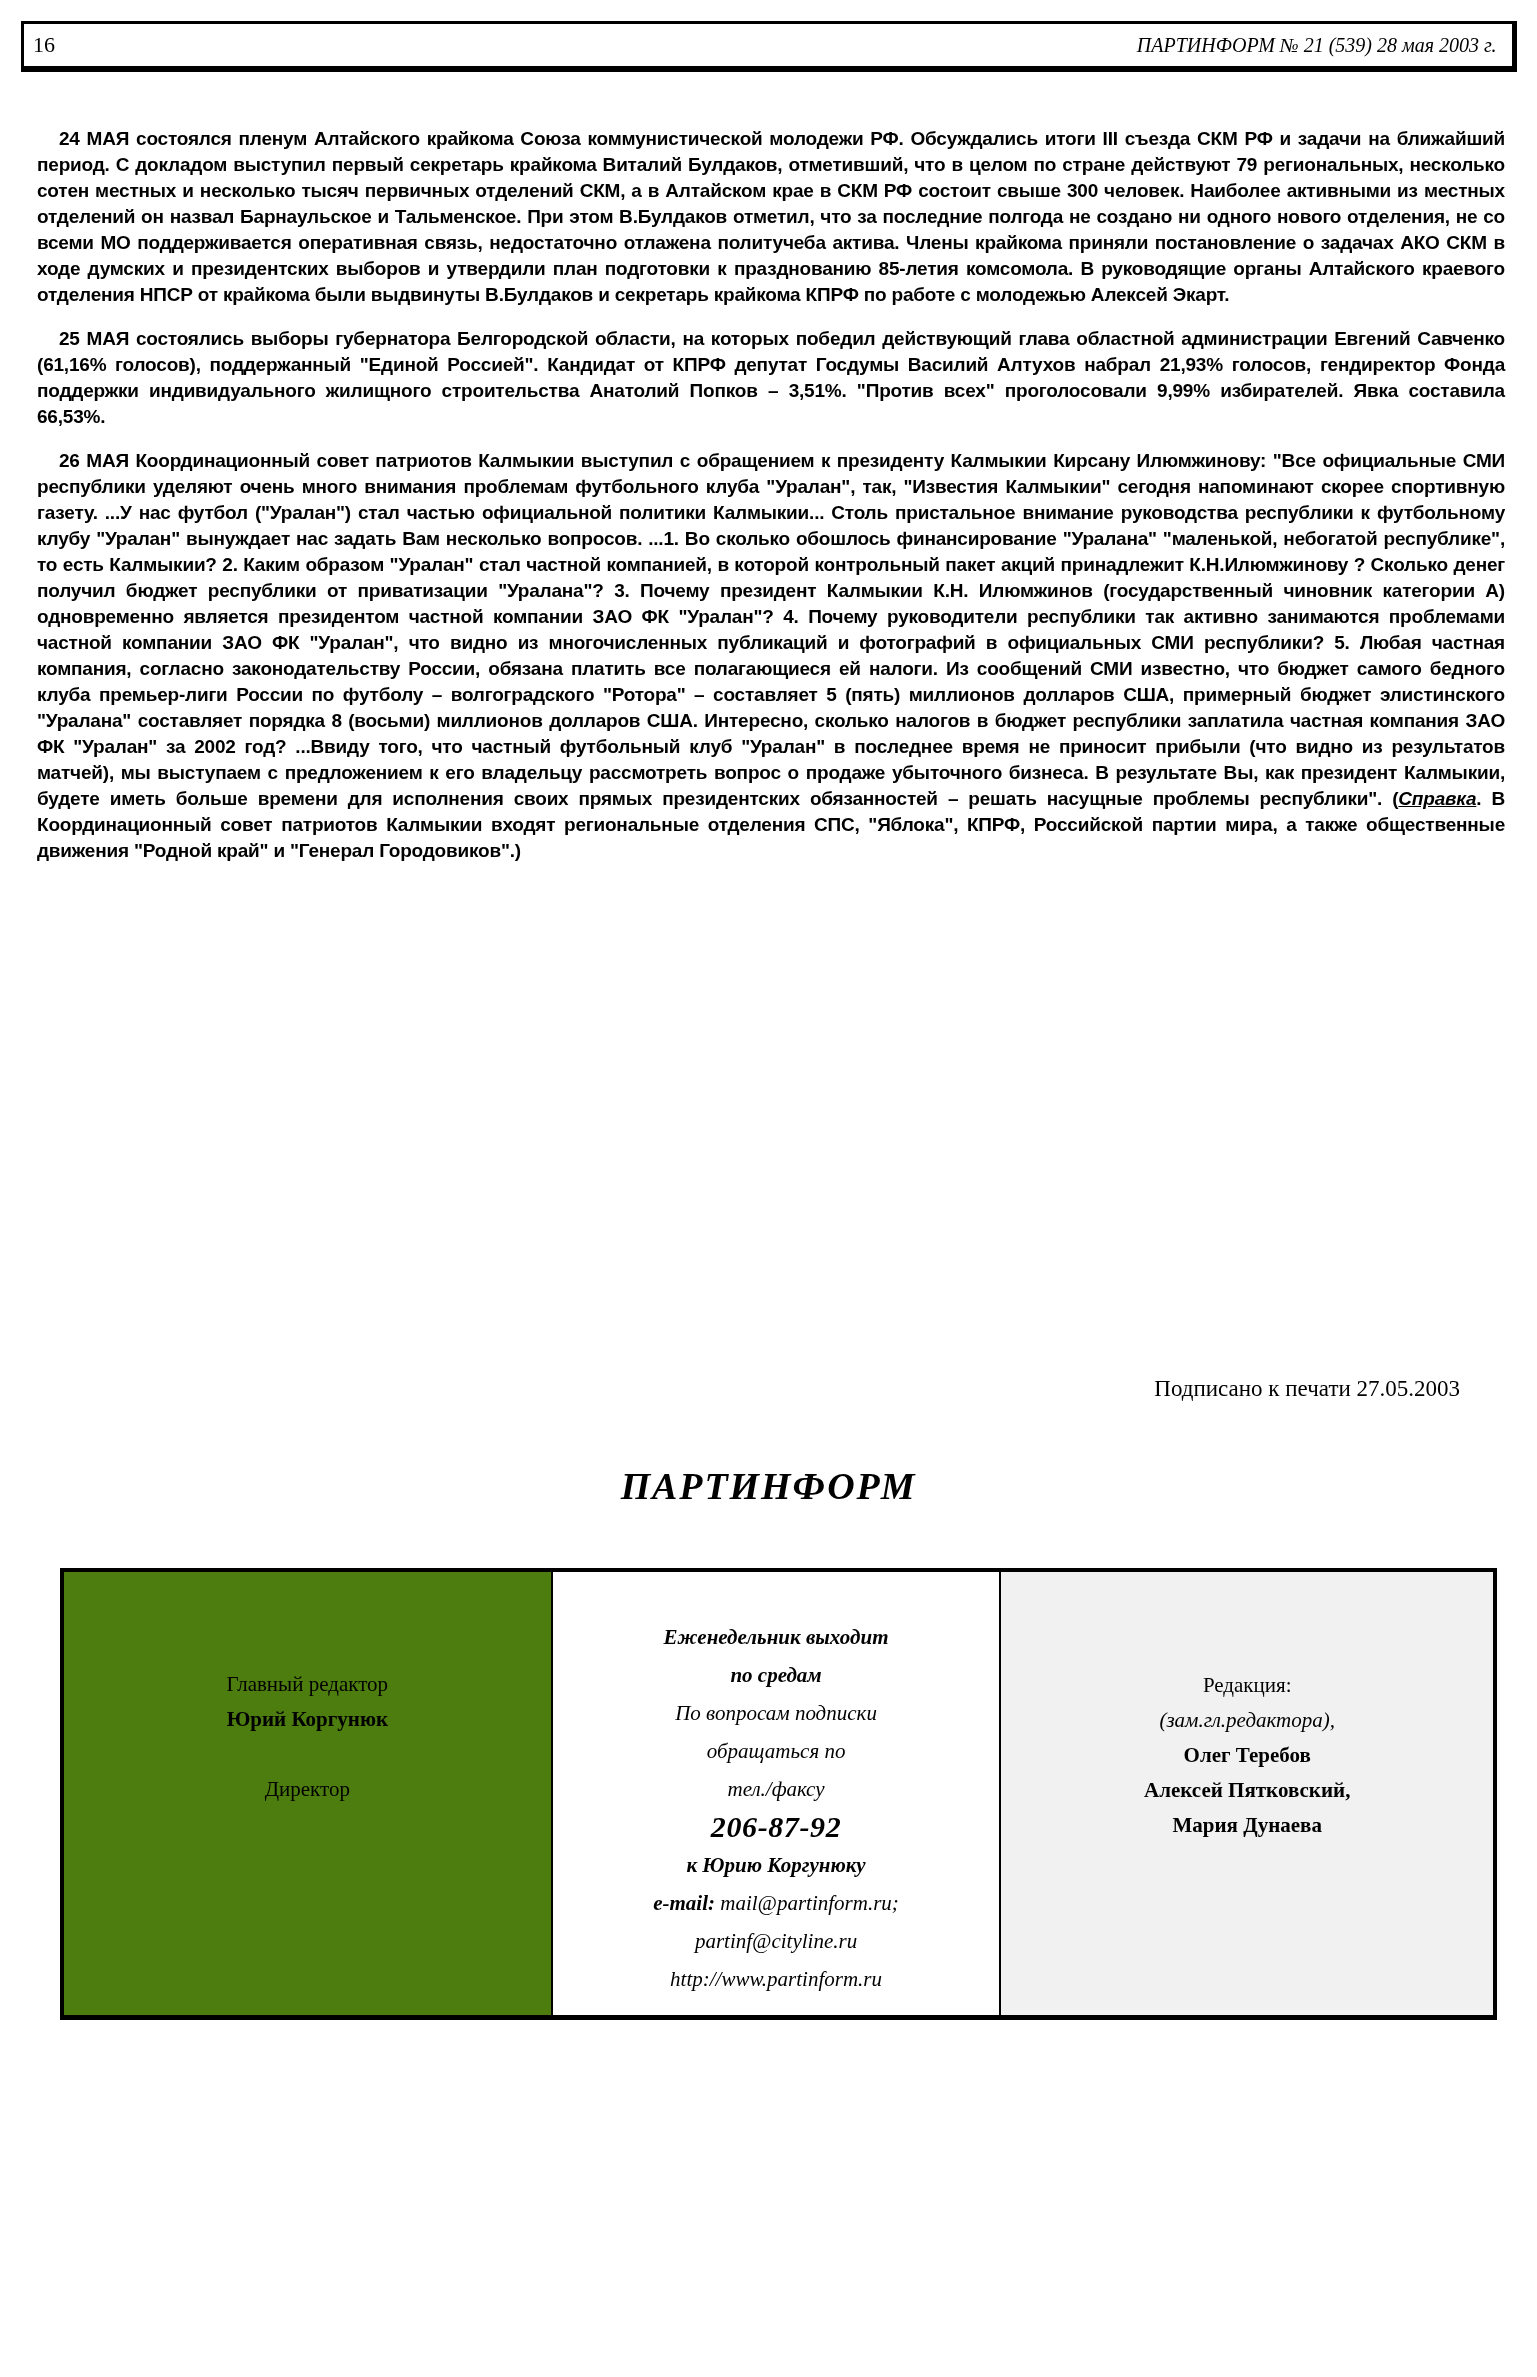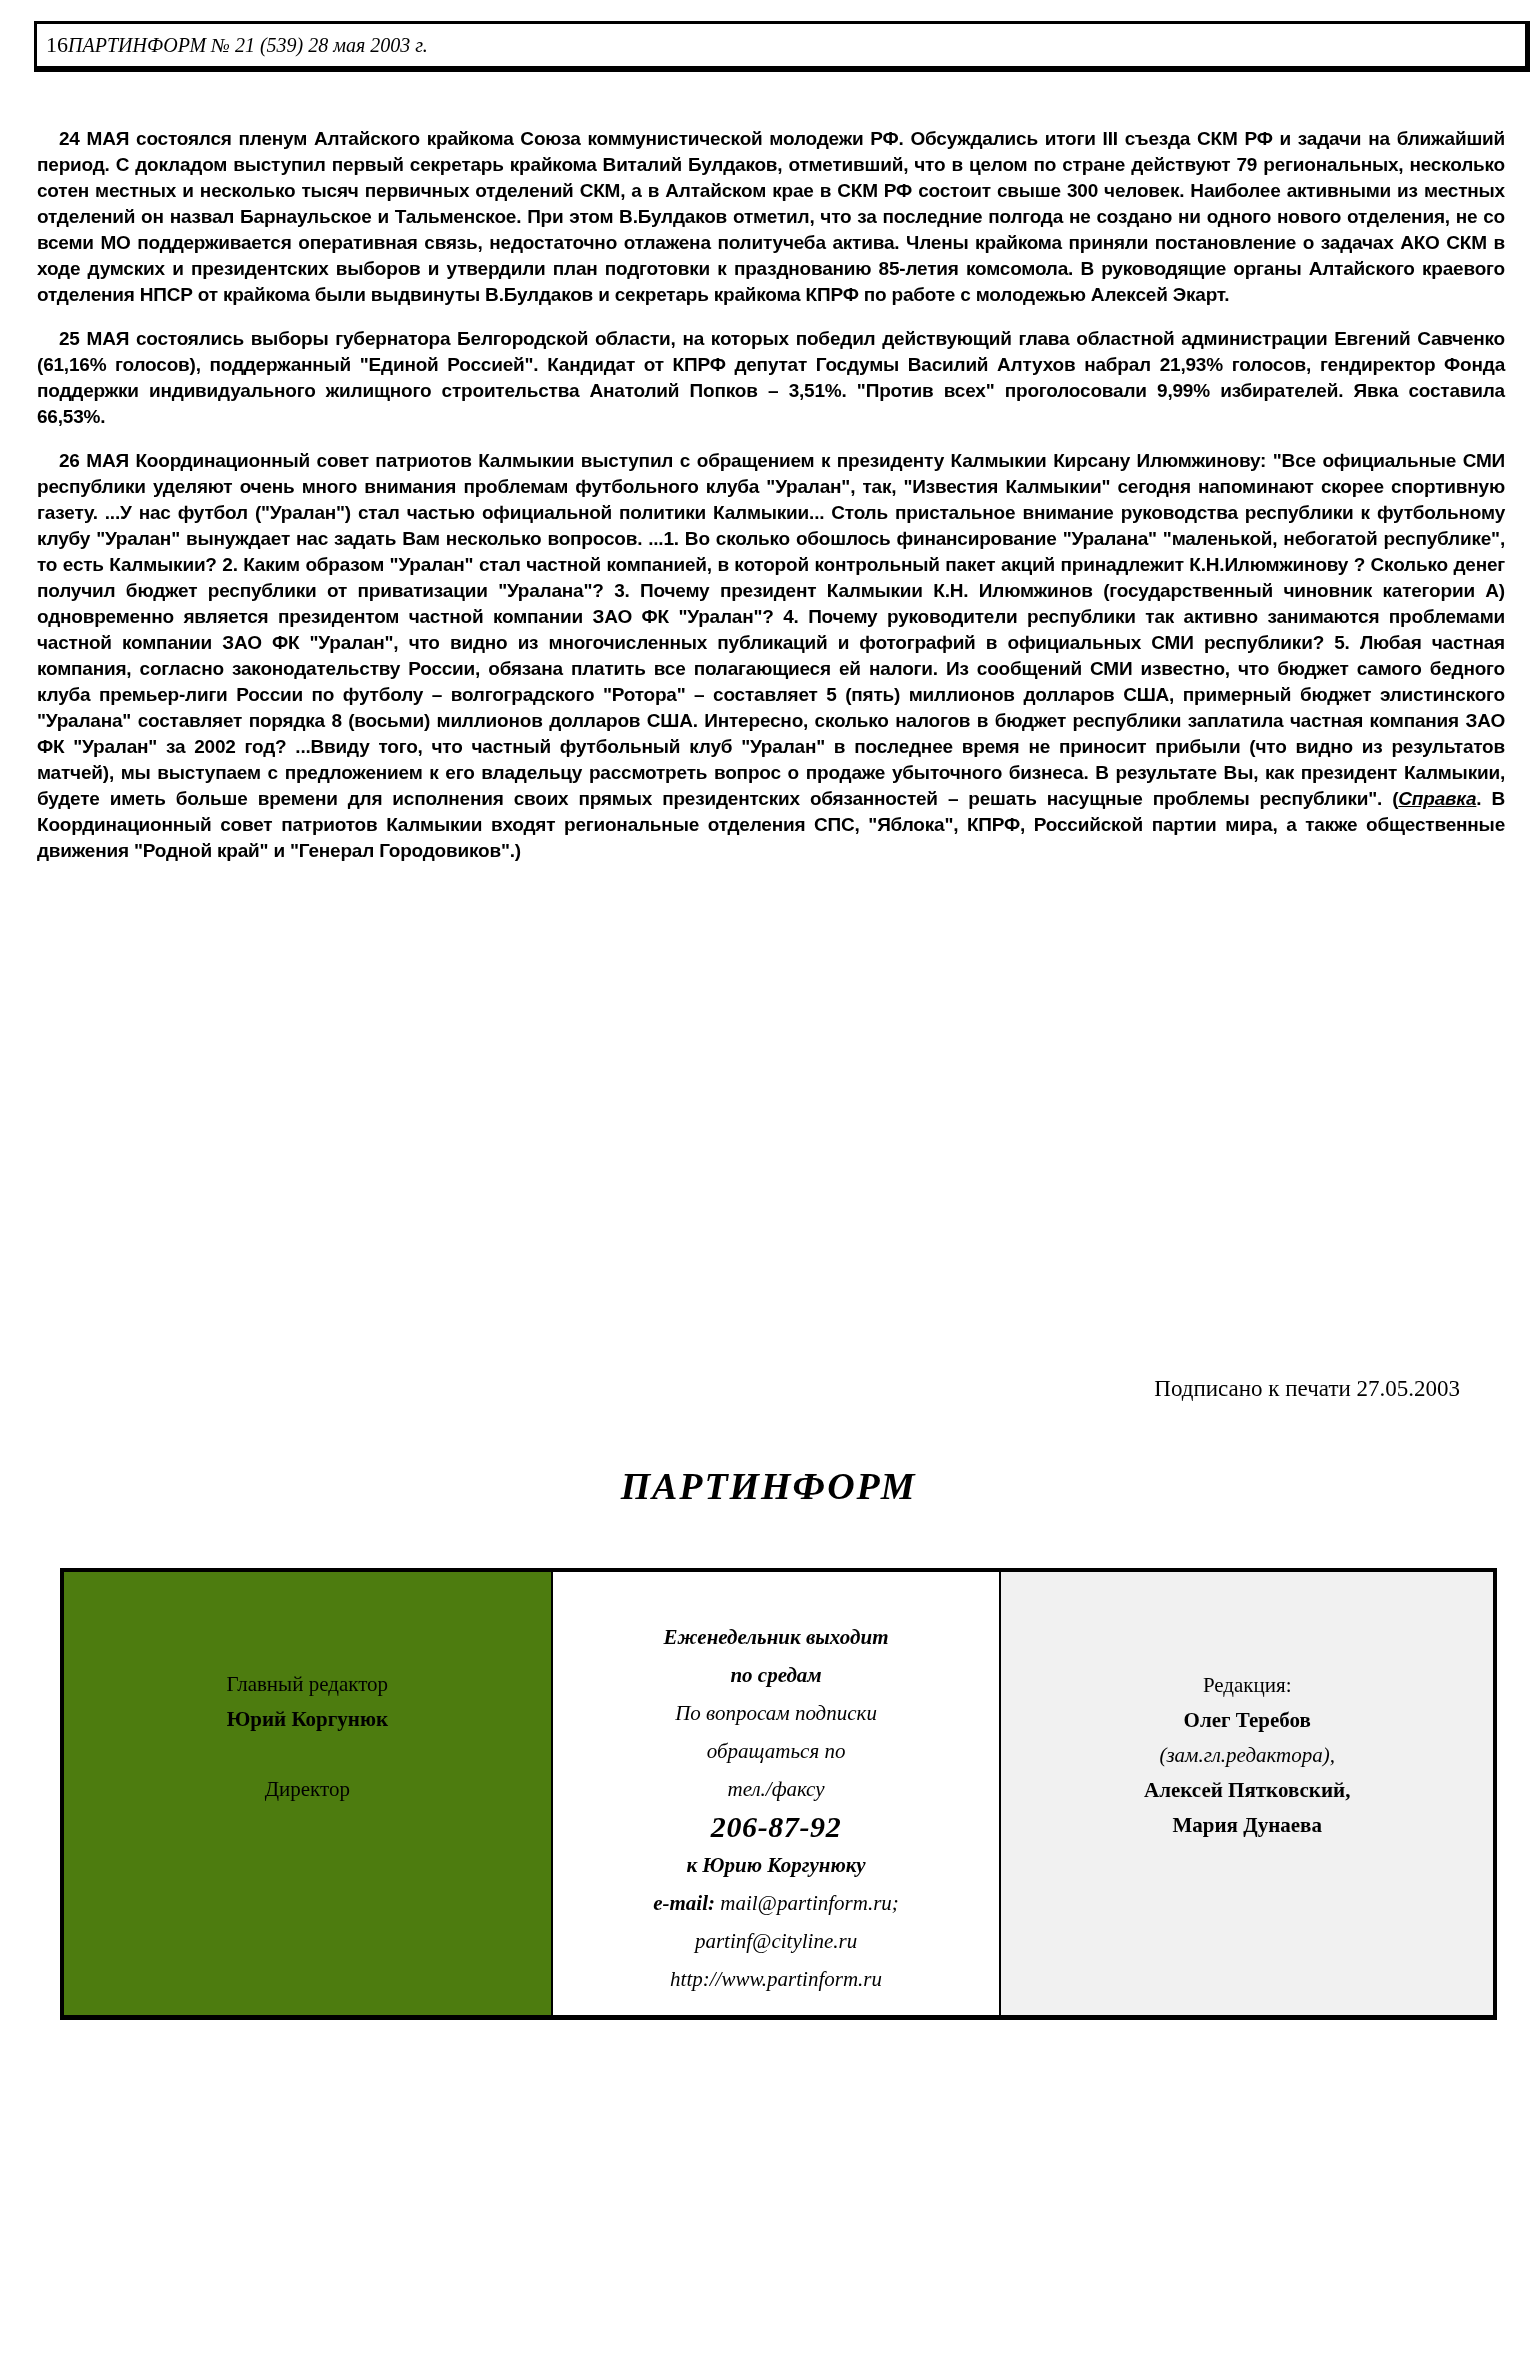--- a/index.html
+++ b/index.html
@@ -17,22 +17,22 @@
   .header-box {
     position: absolute;
     left: 21px; top: 21px;
     width: 1496px; height: 51px;
     background: #ffffff;
     border: 3.8px solid #000;
     border-right-width: 5.8px;
     border-bottom-width: 6.4px;
     display: flex;
     align-items: center;
+    justify-content: space-between;
     font-family: "Liberation Serif", serif;
-    margin-left: 13px;
   }
   .pnum { font-size: 22px; margin-left: 9px; }
   .ititle { font-style: italic; font-size: 20px; margin-right: 15.4px; }
 
   
   .articles {
     position: absolute;
     left: 37px; top: 126px;
     width: 1468px;
   }
@@ -126,22 +126,22 @@
       <div class="ln i">тел./факсу</div>
       <div class="ln phone">206-87-92</div>
       <div class="ln b">к Юрию Коргунюку</div>
       <div class="ln"><span class="b">e-mail:</span> <span>mail@partinform.ru;</span></div>
       <div class="ln">partinf@cityline.ru</div>
       <div class="ln">http://www.partinform.ru</div>
     </div>
 
     <div class="cell right">
       <div class="ln">Редакция:</div>
+      <div class="ln i">(зам.гл.редактора),</div>
       <div class="ln b">Олег Теребов</div>
-      <div class="ln i">(зам.гл.редактора),</div>
       <div class="ln b">Алексей Пятковский,</div>
       <div class="ln b">Мария Дунаева</div>
     </div>
 
   </div>
 
 </div>
 
 
 </body></html>

